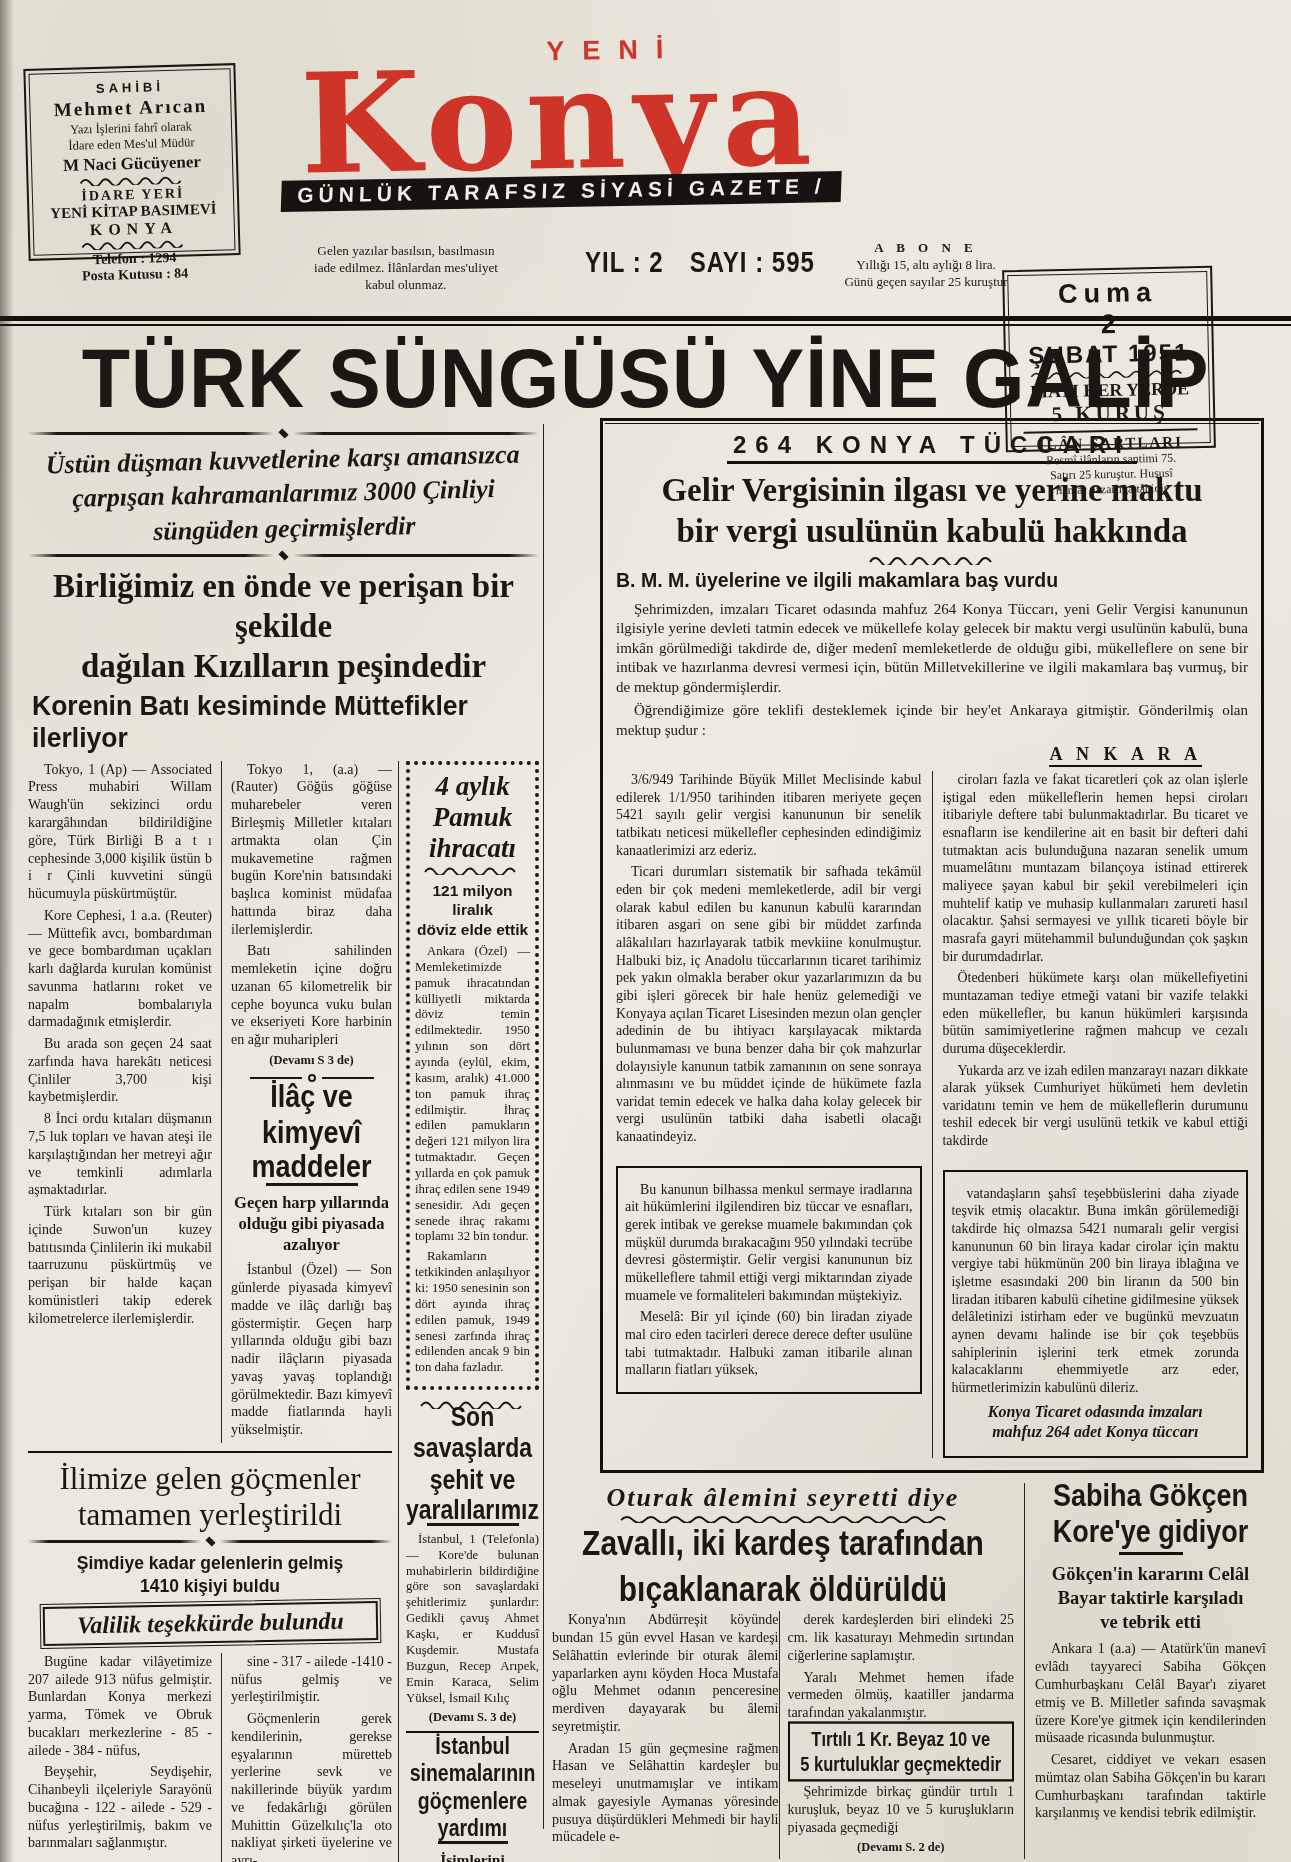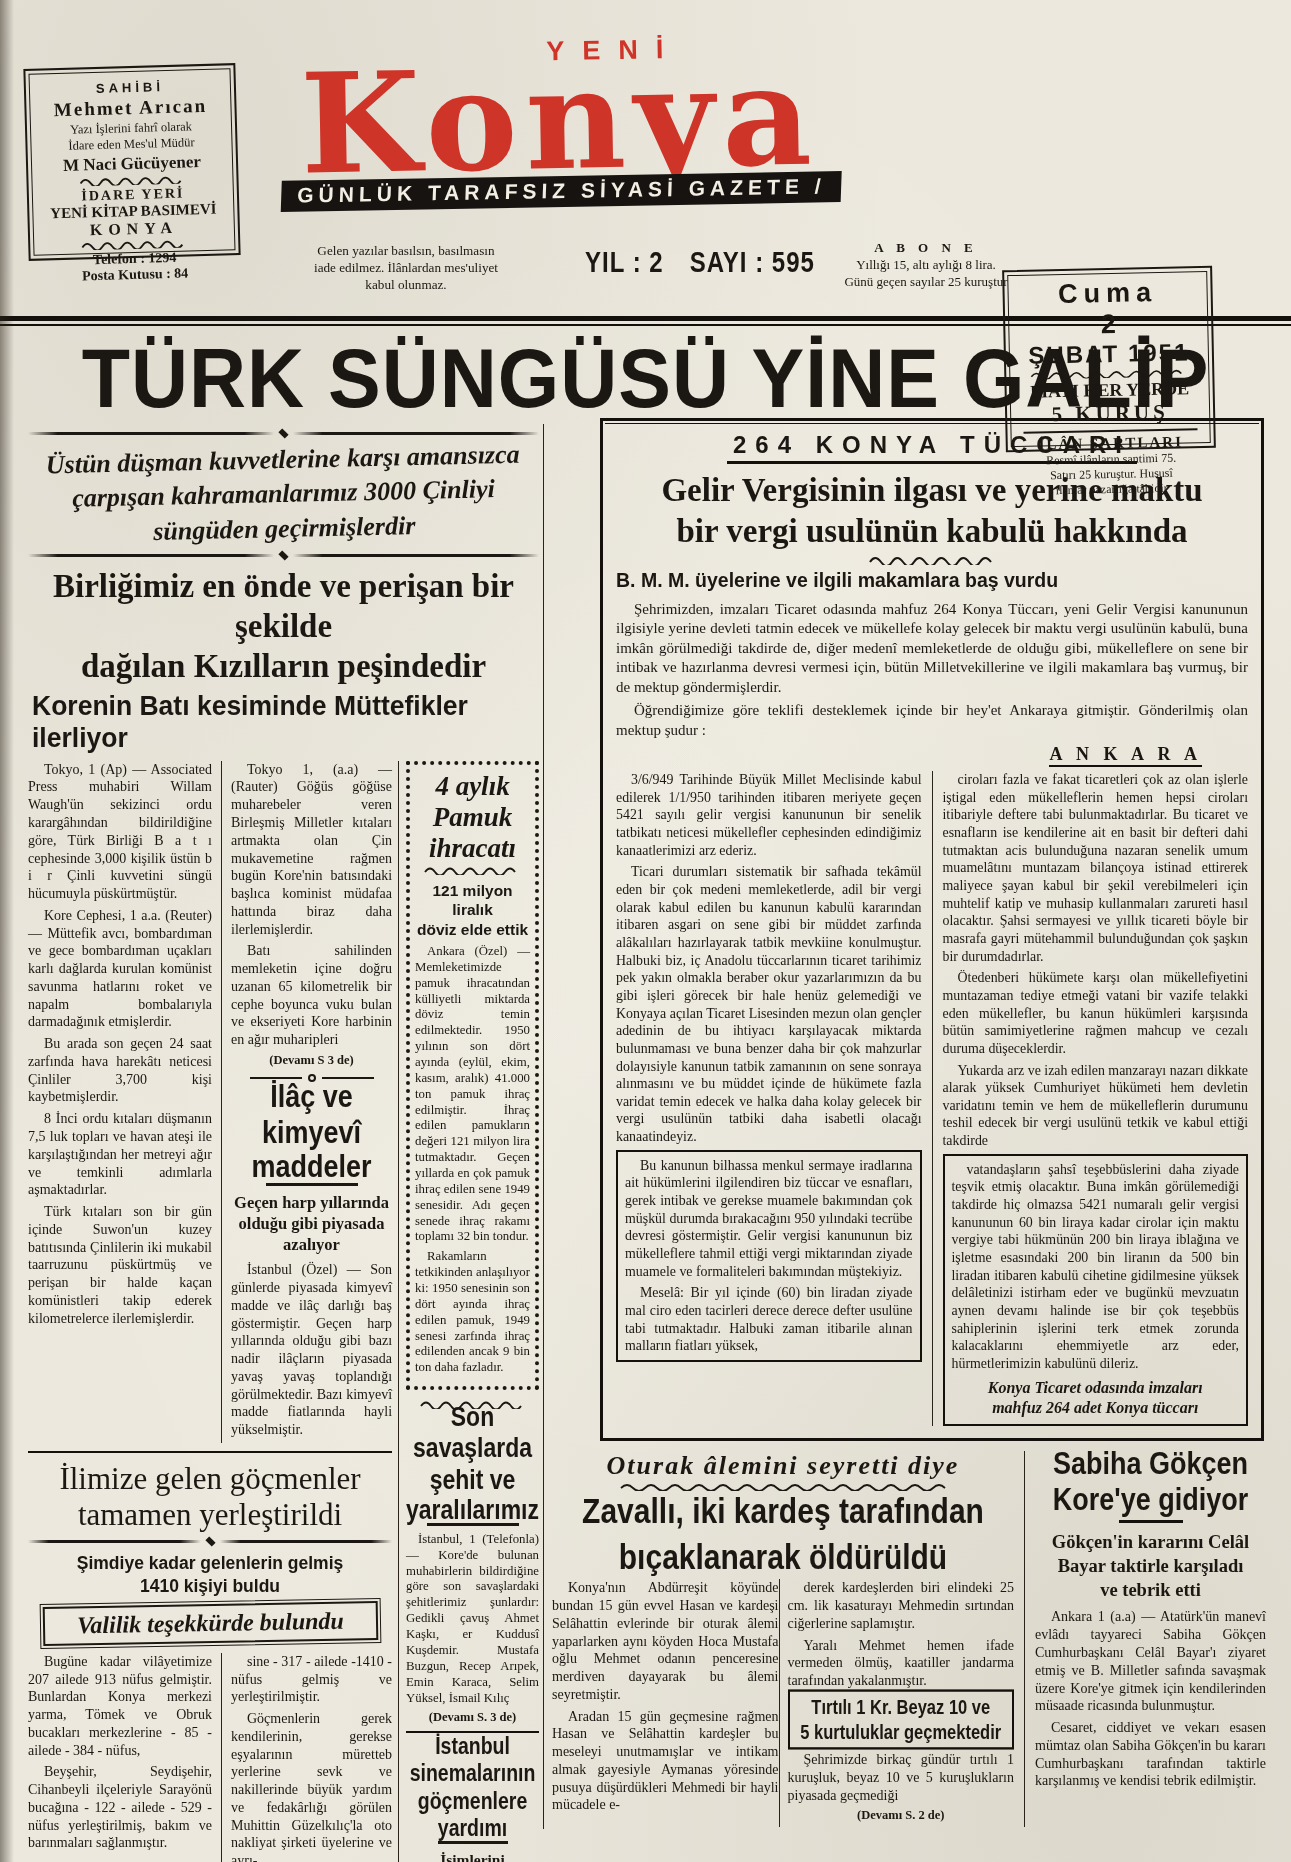--- a/index.html
+++ b/index.html
@@ -81,21 +81,21 @@
   .gelir-t{font-size:33px;line-height:1.25;font-weight:bold;text-align:center;margin-top:6px}
   .bmm{font-family:"Liberation Sans",sans-serif;font-weight:bold;font-size:19.5px;text-align:left;margin:4px 0 8px}
   .intro{font-size:15px;line-height:1.3;text-align:justify;text-indent:18px;margin-bottom:4px}
   .addr{font-size:17.5px;font-weight:bold;text-align:center;margin-top:4px}
   .ankara{text-align:right;margin:2px 46px 6px 0}
   .ankara span{font-size:18px;font-weight:bold;letter-spacing:5px;border-bottom:2px solid #14100c;padding-bottom:1px}
   .lcols{display:flex;margin-top:2px}
   .lcolL{flex:1;padding-right:10px;border-right:1px solid #2a2319}
   .lcolR{flex:1;padding-left:10px}
   .lp{font-size:13.9px;line-height:1.27;text-align:justify;text-indent:15px;margin-bottom:4px}
-  .emph-box{border:2px solid #14100c;padding:5px 7px;margin-top:4px}
+  .emph-box{border:2px solid #14100c;padding:13px 7px;margin-top:20px}
   .sig{font-size:16px;font-weight:bold;font-style:italic;text-align:center;line-height:1.3;margin-top:5px}
   .brow{display:flex;margin-top:10px}
   .zavalli{flex:1;padding-right:10px}
   .zkicker{font-size:26px;font-weight:bold;font-style:italic;text-align:center;letter-spacing:2px}
   .ztitle{font-size:30px;line-height:1.3;text-align:center;margin:4px 0 6px;letter-spacing:0}
   .zcols{display:flex}
   .zc1{flex:1;border-right:1px solid #2a2319}
   .zc2{flex:1;padding-left:8px}
   .tirtil{border:2px solid #14100c;padding:3px 4px;margin:4px 0 6px;text-align:center;font-size:16.5px;line-height:1.25}
   .sabiha{width:242px;border-left:1.5px solid #2a2319;padding-left:10px}

